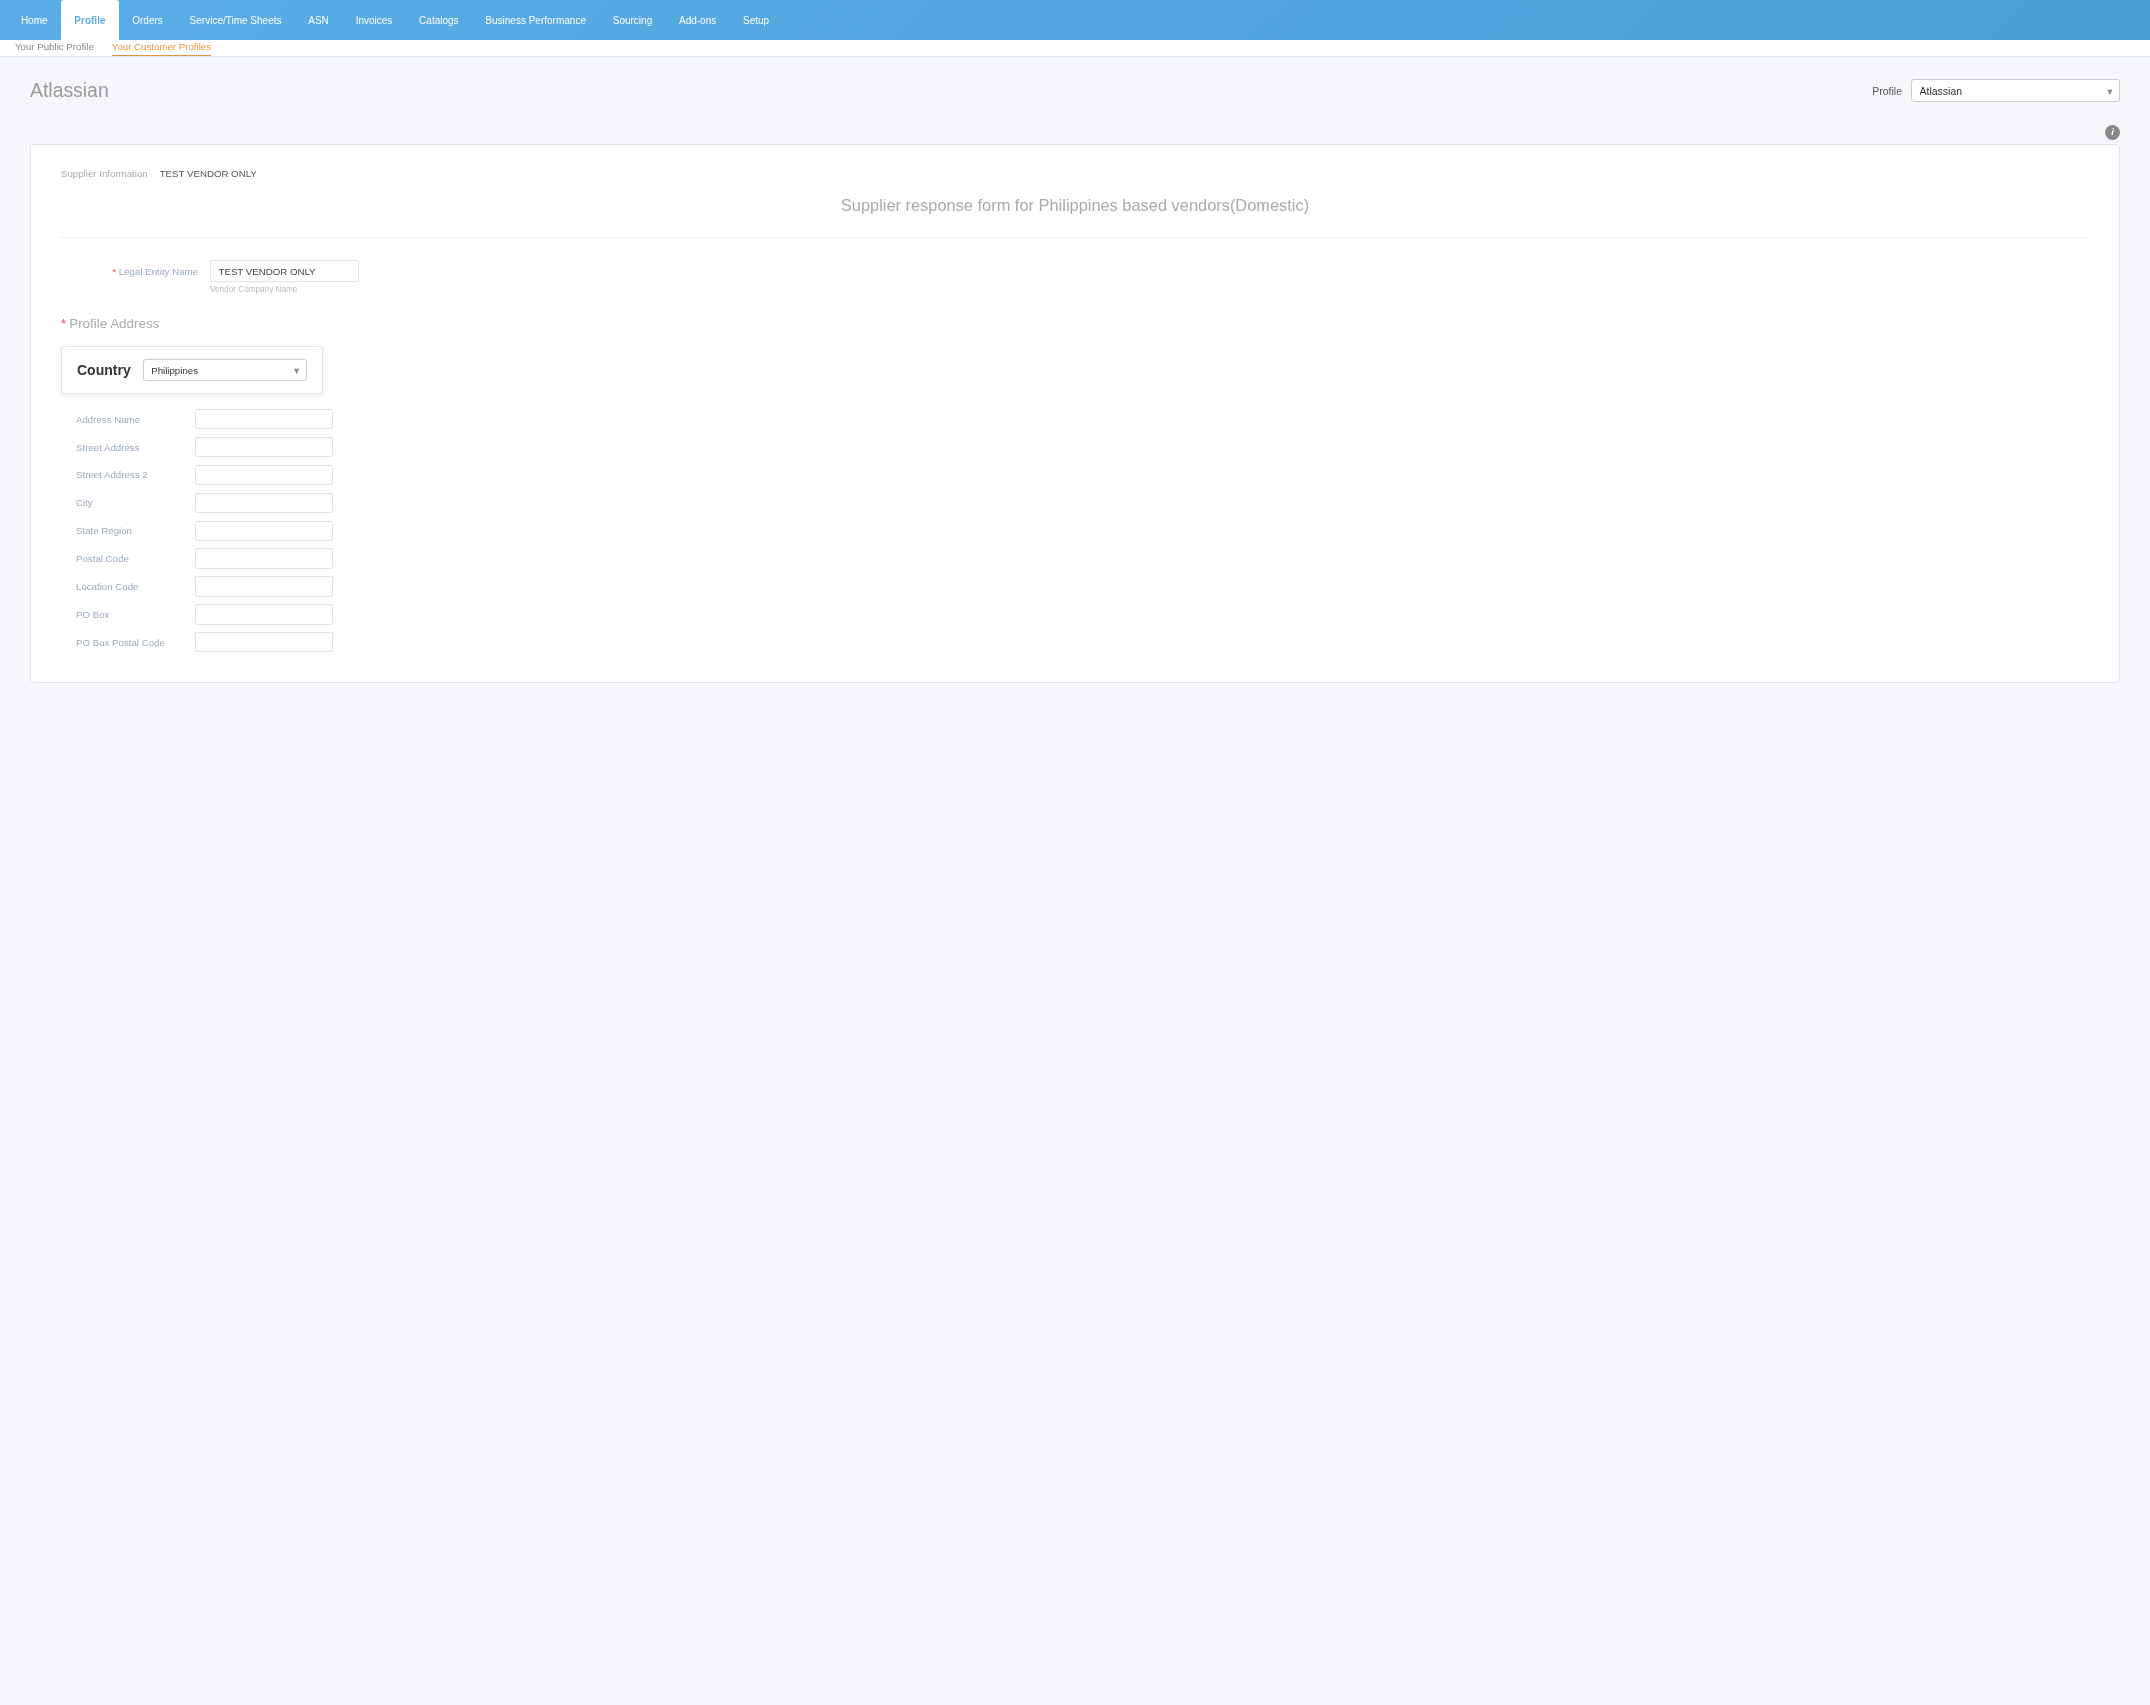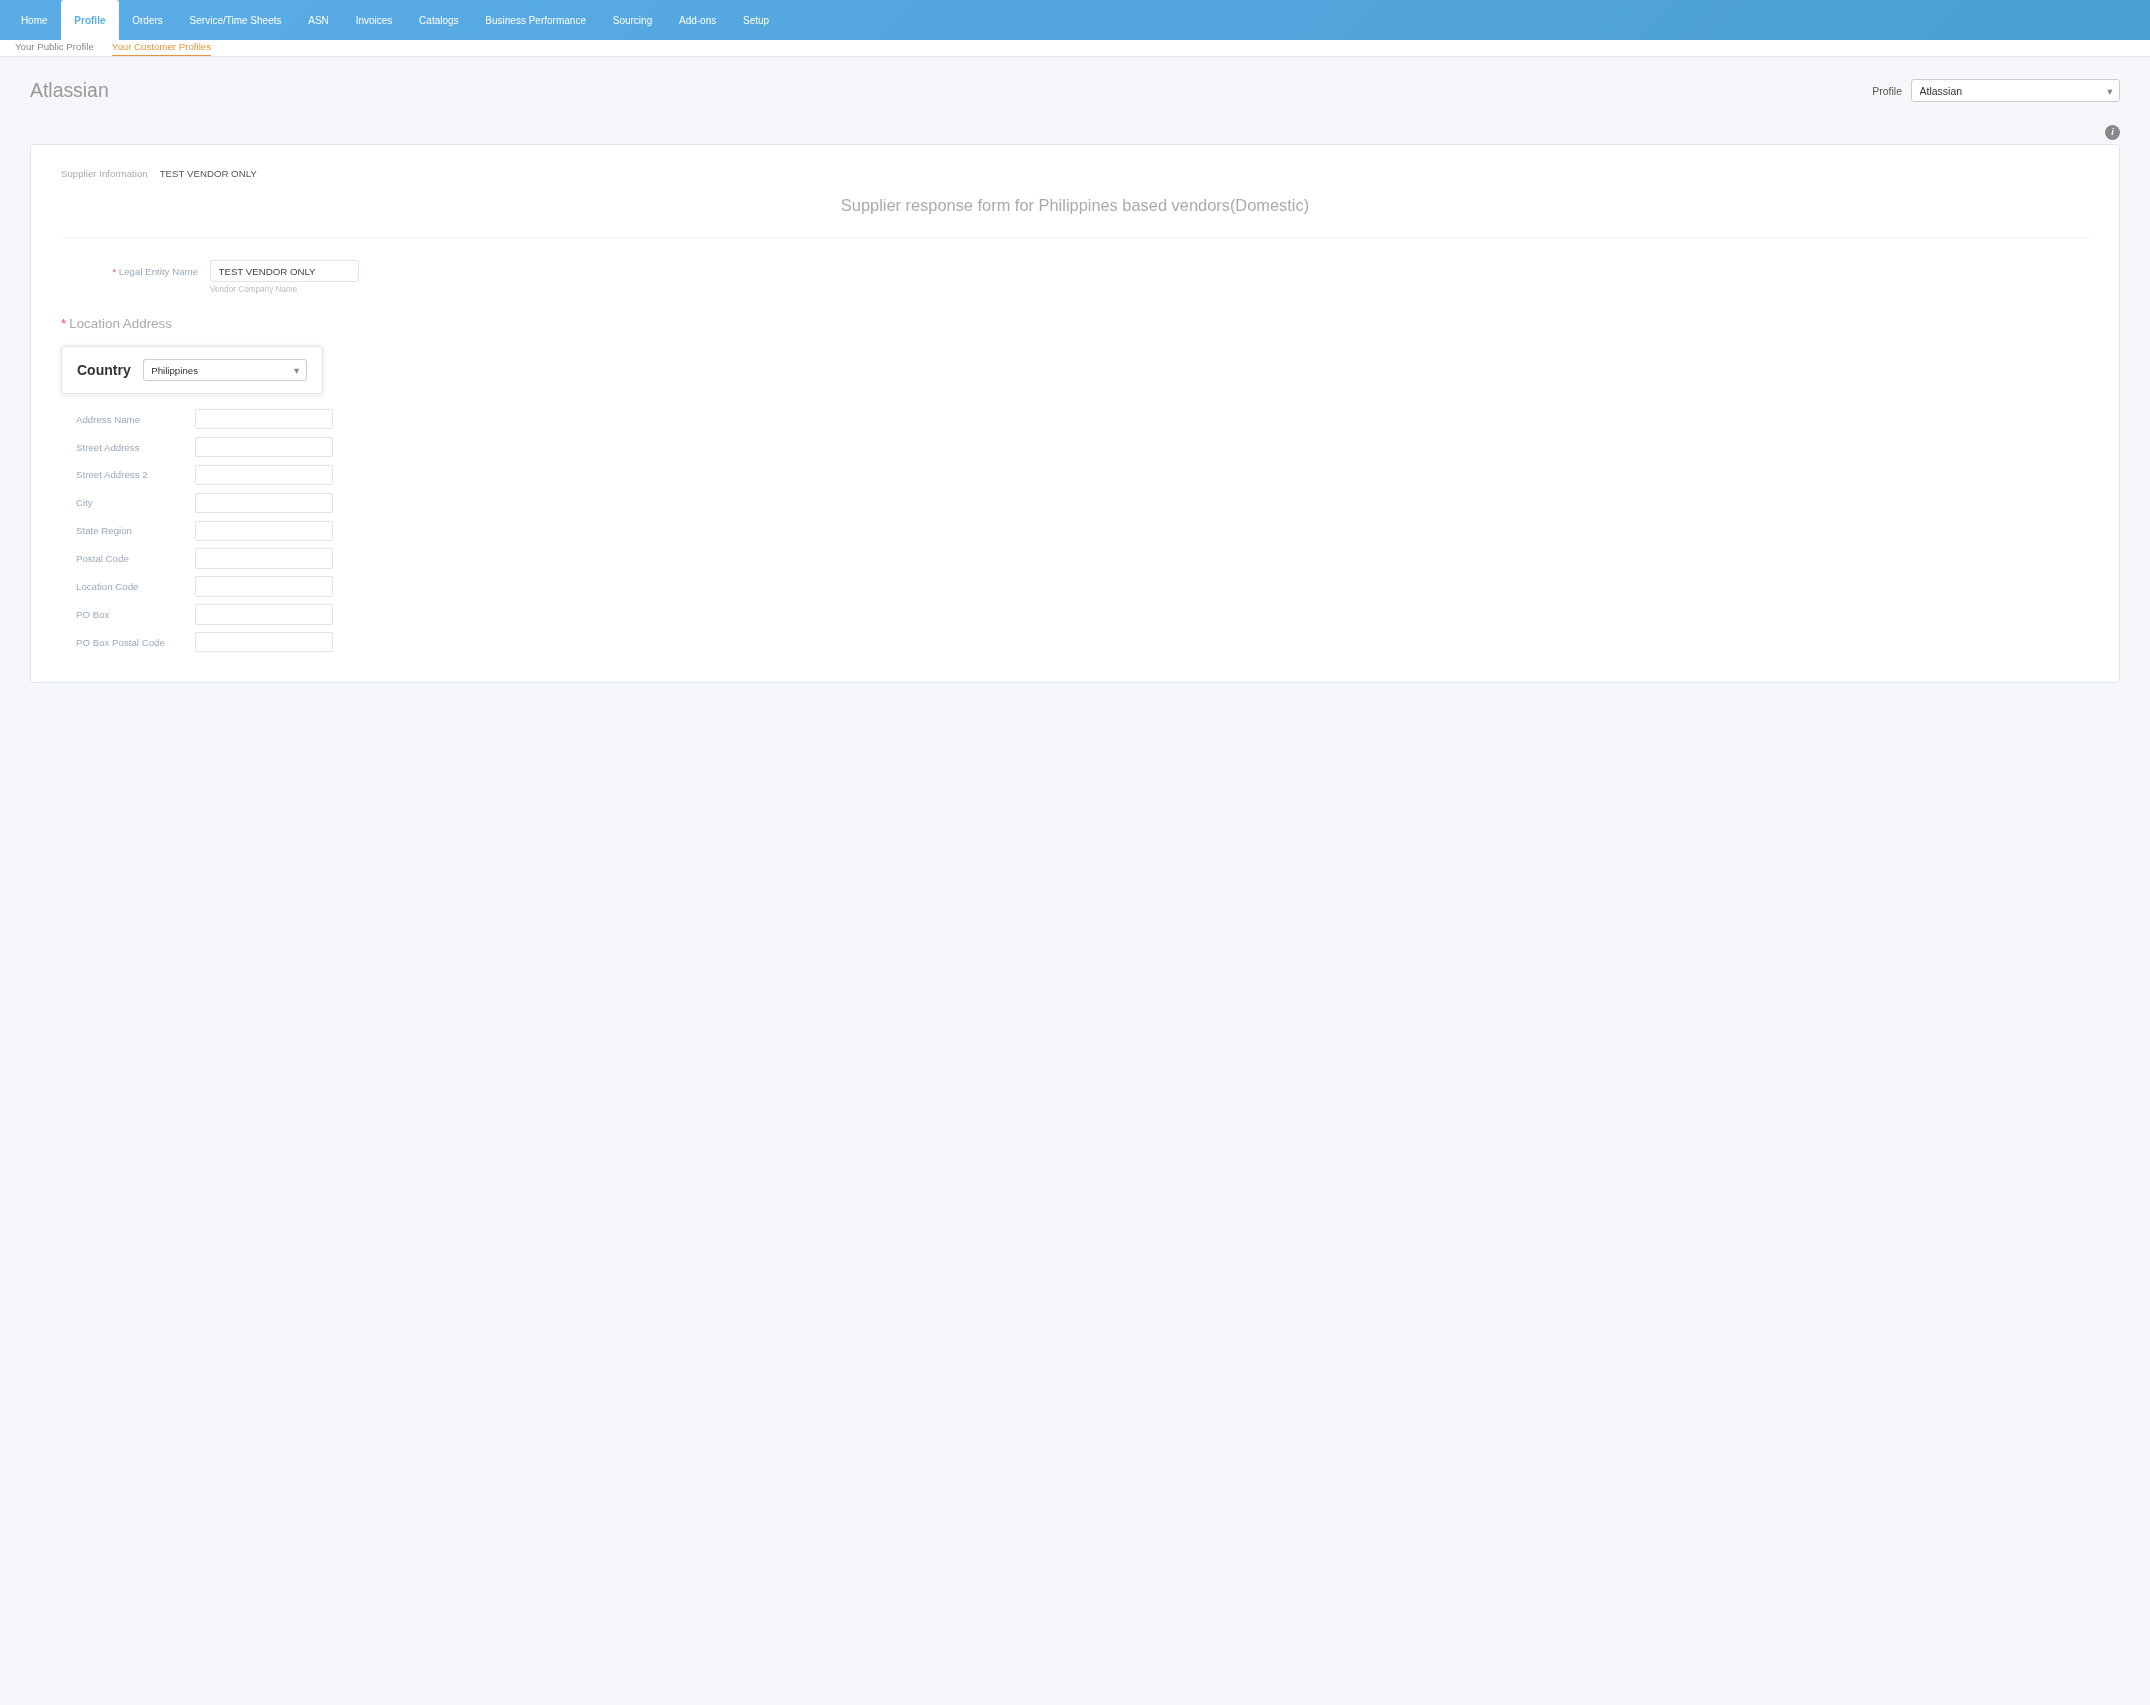--- a/index.html
+++ b/index.html
@@ -324,21 +324,21 @@
         <label class="form-field-label required">Legal Entity Name</label>
         <div class="form-field-content">
           <input class="form-input" type="text" value="TEST VENDOR ONLY" style="">
           <div class="field-hint">Vendor Company Name</div>
         </div>
       </div>
 
       <div style="margin-top: 22.4px;">
         <div class="section-heading">
           <span class="req-star">*</span>
-          <span>Location Address</span>
+          <span>Profile Address</span>
         </div>
 
         
         <div class="country-card">
           <span class="country-card-label">Country</span>
           <div class="select-wrapper">
             <select class="country-select">
               <option>Philippines</option>
             </select>
           </div>

